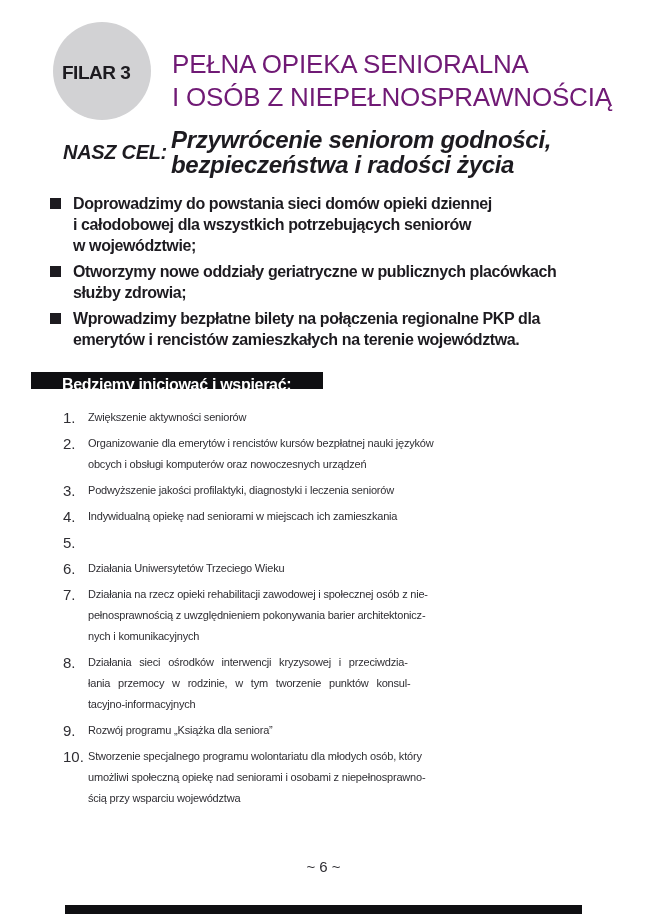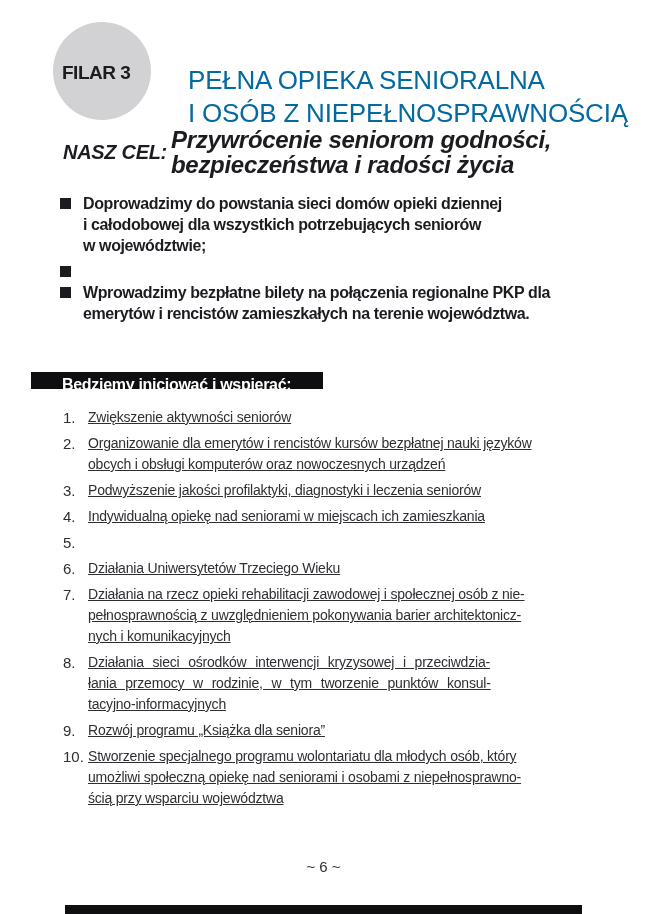--- a/index.html
+++ b/index.html
@@ -11,55 +11,55 @@
 
   .circle {
     position:absolute; left:53px; top:22px; width:98px; height:98px;
     border-radius:50%; background:var(--circle-gray,#d2d2d4);
   }
   .pillar {
     position:absolute; left:62px; top:62px; font-size:19px; font-weight:bold;
     letter-spacing:-0.5px; color:var(--ink,#1d1b20);
   }
   .title {
-    position:absolute; left:172px; top:48px; margin:16px;
+    position:absolute; left:172px; top:48px; margin:0;
     font-size:26px; font-weight:400; line-height:33px; letter-spacing:-0.2px;
-    color:#0369a1;
+    color:#701a75;
   }
   .goal-label {
     position:absolute; left:63px; top:141px; font-size:20px; font-weight:bold;
     font-style:italic; letter-spacing:-0.3px; color:var(--ink,#1d1b20);
   }
   .goal-text {
     position:absolute; left:171px; top:127px; font-size:24px; font-weight:bold;
     font-style:italic; line-height:25px; letter-spacing:-0.3px; color:var(--ink,#1d1b20);
   }
 
-  .bullets { position:absolute; left:60px; top:193px; width:545px; }
+  .bullets { position:absolute; left:50px; top:193px; width:545px; }
   .bullet-item { display:flex; margin-bottom:5px; }
   .sq {
     flex:0 0 auto; width:11px; height:11px; margin:5px 12px 0 0;
     background:var(--ink,#1d1b20);
   }
   .btext {
     font-size:16px; font-weight:bold; line-height:21px; letter-spacing:-0.4px;
     color:var(--ink,#1d1b20);
   }
 
   .banner {
     position:absolute; left:31px; top:372px; width:292px; height:17px;
     box-sizing:border-box; padding-left:31px;
     background:var(--banner-bg,#0f0f12); color:var(--banner-text,#ffffff);
     font-size:16px; font-weight:bold; line-height:25px; letter-spacing:-0.3px;
   }
 
   .numbered { position:absolute; left:63px; top:407px; width:532px; margin:0; padding:0; list-style:none; }
   .numbered li { display:flex; margin-bottom:5px; }
   .num { flex:0 0 25px; font-size:15px; line-height:21px; color:var(--body-text,#2f2e33); }
-  .ntext { font-size:14px; line-height:21px; letter-spacing:-0.2px; color:var(--body-text,#2f2e33);text-decoration:underline; }
+  .ntext { font-size:11px; line-height:21px; letter-spacing:-0.2px; color:var(--body-text,#2f2e33); }
   .wide { word-spacing:5px; }
 
   .pagenum {
     position:absolute; left:0; top:858px; width:100%; text-align:center;
     font-size:15px; color:var(--body-text,#2f2e33);
   }
   .footer-bar {
     position:absolute; left:65px; bottom:0; width:517px; height:9px;
     background:var(--footer-bar,#0f0f12);
   }
@@ -81,20 +81,22 @@
 
   <div class="bullets">
     <div class="bullet-item">
       <span class="sq"></span>
       <div class="btext pre">Doprowadzimy do powstania sieci domów opieki dziennej
 i całodobowej dla wszystkich potrzebujących seniorów
 w województwie;</div>
     </div>
     <div class="bullet-item">
       <span class="sq"></span>
+      <div class="btext pre">Otworzymy nowe oddziały geriatryczne w publicznych placówkach
+służby zdrowia;</div>
     </div>
     <div class="bullet-item">
       <span class="sq"></span>
       <div class="btext pre">Wprowadzimy bezpłatne bilety na połączenia regionalne PKP dla
 emerytów i rencistów zamieszkałych na terenie województwa.</div>
     </div>
   </div>
 
   <div class="banner">
     <span>Będziemy inicjować i wspierać:</span>

